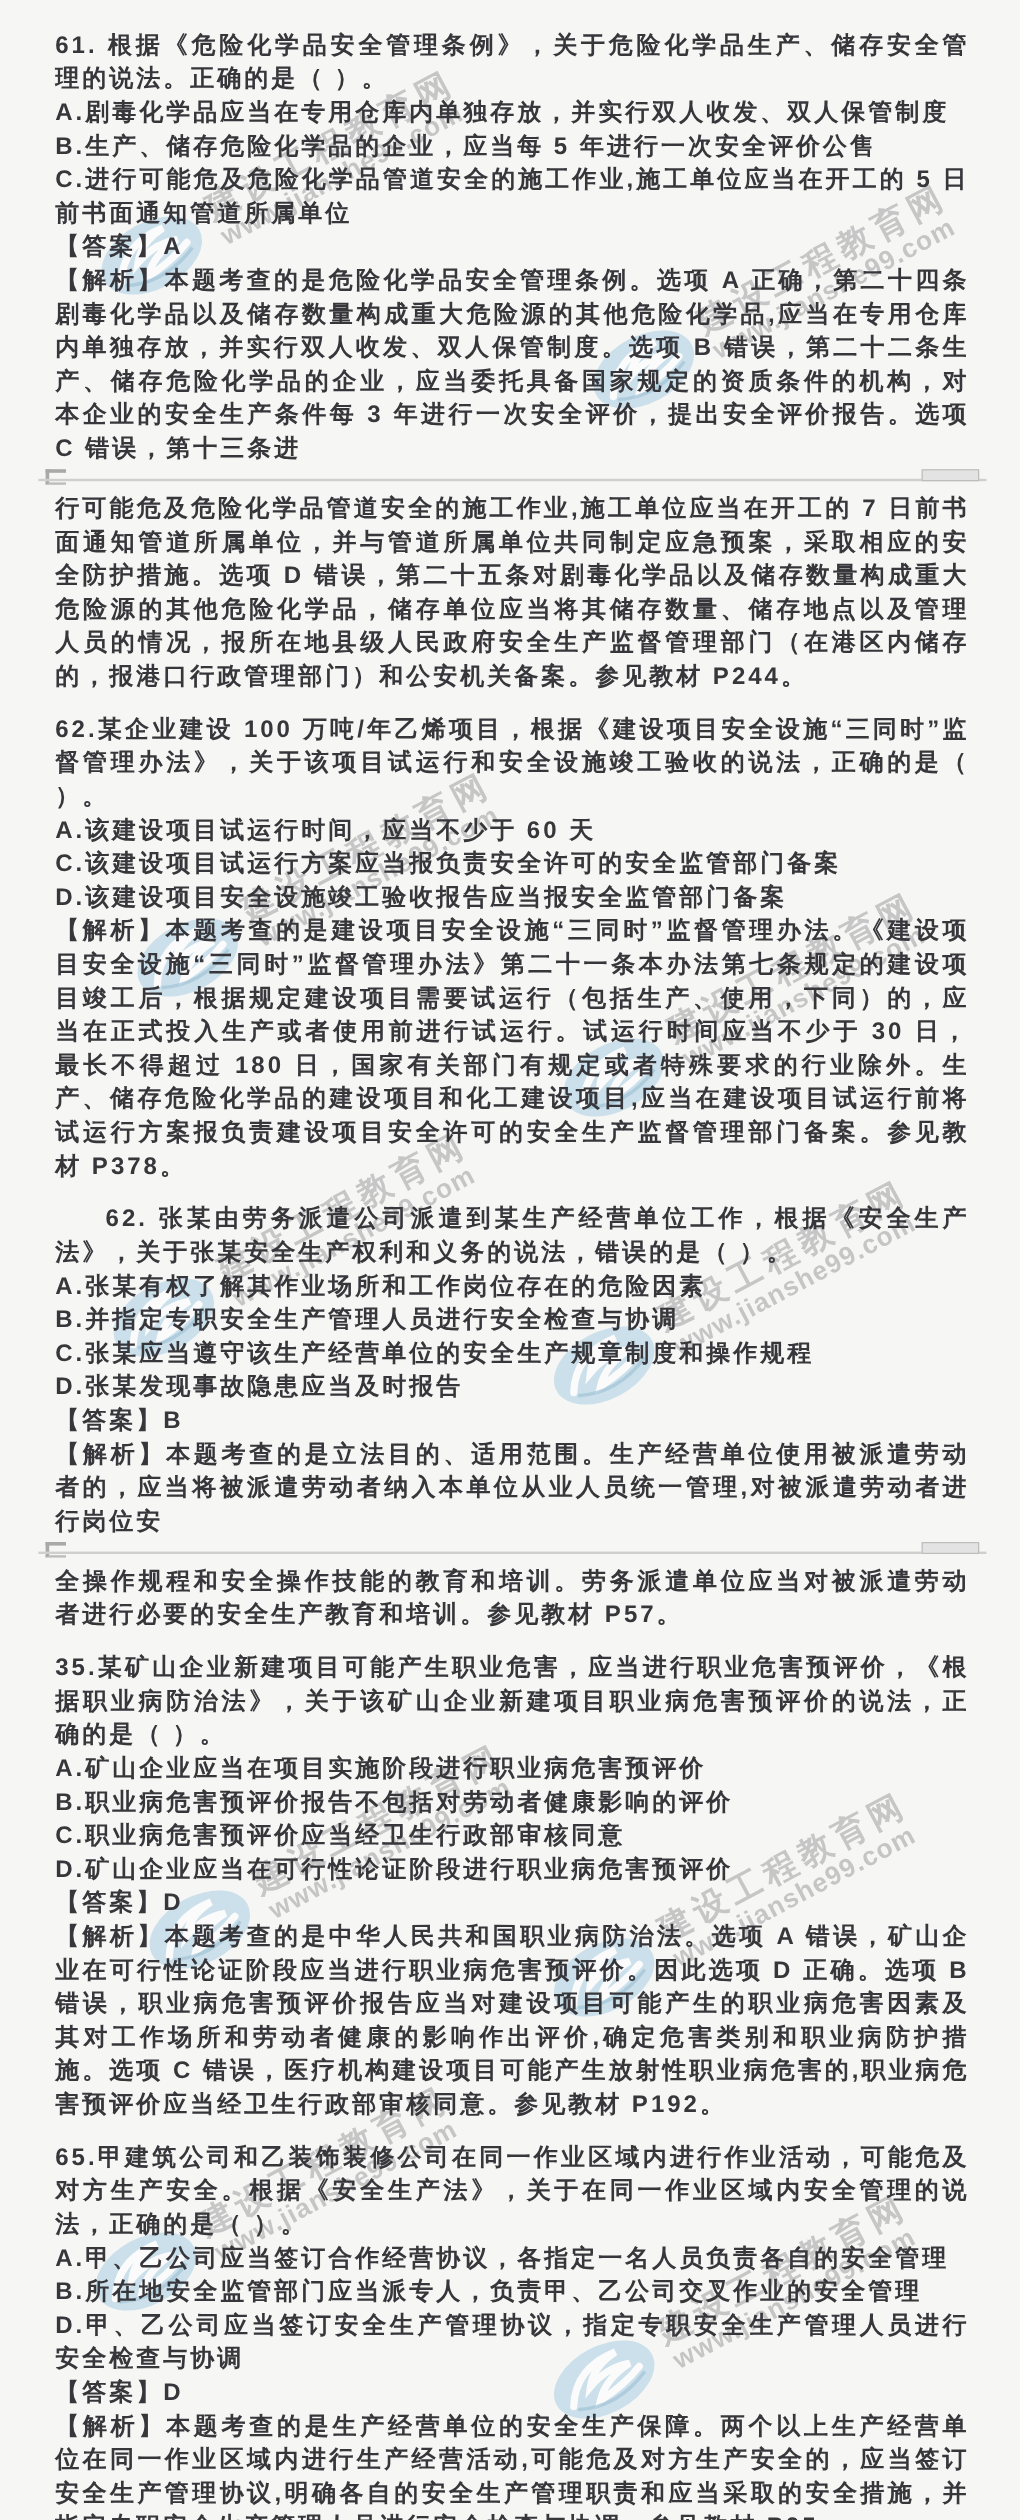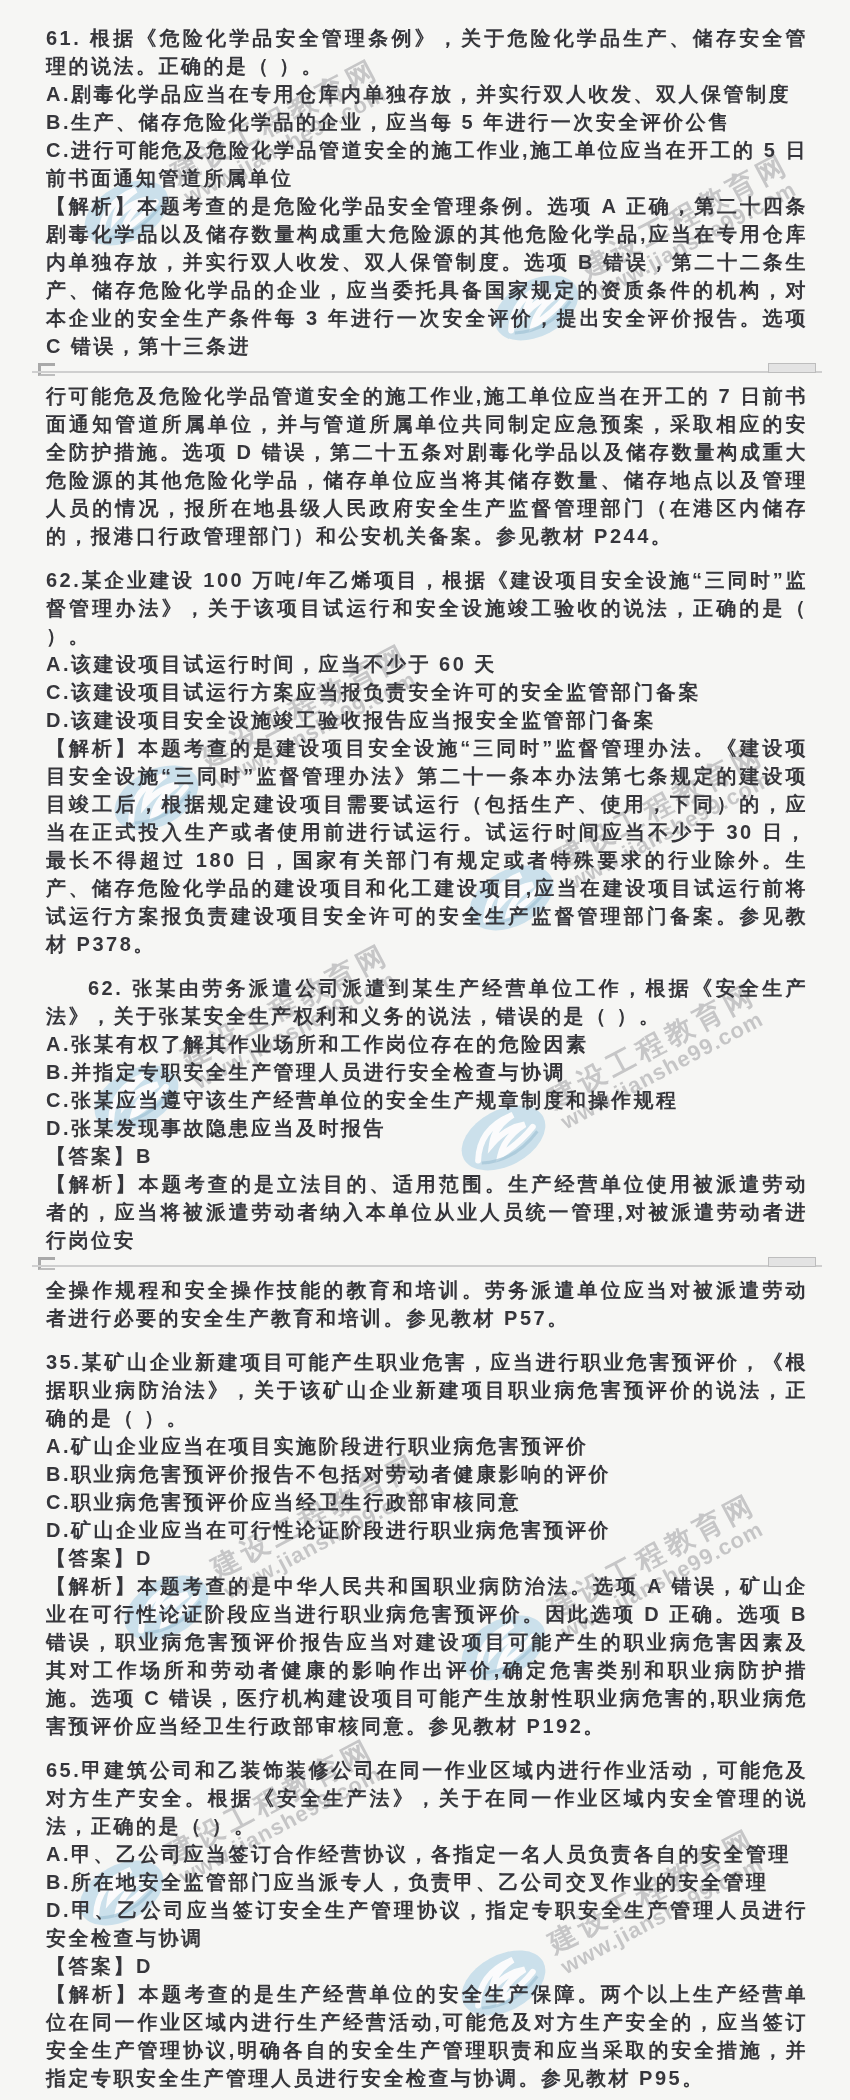--- a/index.html
+++ b/index.html
@@ -189,20 +189,21 @@
     </div>
   </div>
 
   <div class="content">
 
     <section class="question">
       <p class="stem">61. 根据《危险化学品安全管理条例》，关于危险化学品生产、储存安全管理的说法。正确的是（  ）。</p>
       <p class="option">A.剧毒化学品应当在专用仓库内单独存放，并实行双人收发、双人保管制度</p>
       <p class="option">B.生产、储存危险化学品的企业，应当每 5 年进行一次安全评价公售</p>
       <p class="option">C.进行可能危及危险化学品管道安全的施工作业,施工单位应当在开工的 5 日前书面通知管道所属单位</p>
+      <p class="answer-line"><span>【答案】</span><span>A</span></p>
       <p class="analysis"><span>【解析】</span><span>本题考查的是危险化学品安全管理条例。选项 A 正确，第二十四条剧毒化学品以及储存数量构成重大危险源的其他危险化学品,应当在专用仓库内单独存放，并实行双人收发、双人保管制度。选项 B 错误，第二十二条生产、储存危险化学品的企业，应当委托具备国家规定的资质条件的机构，对本企业的安全生产条件每 3 年进行一次安全评价，提出安全评价报告。选项 C 错误，第十三条进</span></p>
       <div class="page-break">
         <span class="pb-mark-left"></span>
         <span class="pb-line"></span>
         <span class="pb-mark-right"></span>
       </div>
       <p class="analysis">行可能危及危险化学品管道安全的施工作业,施工单位应当在开工的 7 日前书面通知管道所属单位，并与管道所属单位共同制定应急预案，采取相应的安全防护措施。选项 D 错误，第二十五条对剧毒化学品以及储存数量构成重大危险源的其他危险化学品，储存单位应当将其储存数量、储存地点以及管理人员的情况，报所在地县级人民政府安全生产监督管理部门（在港区内储存的，报港口行政管理部门）和公安机关备案。参见教材 P244。</p>
     </section>
 
     <section class="question gap">

